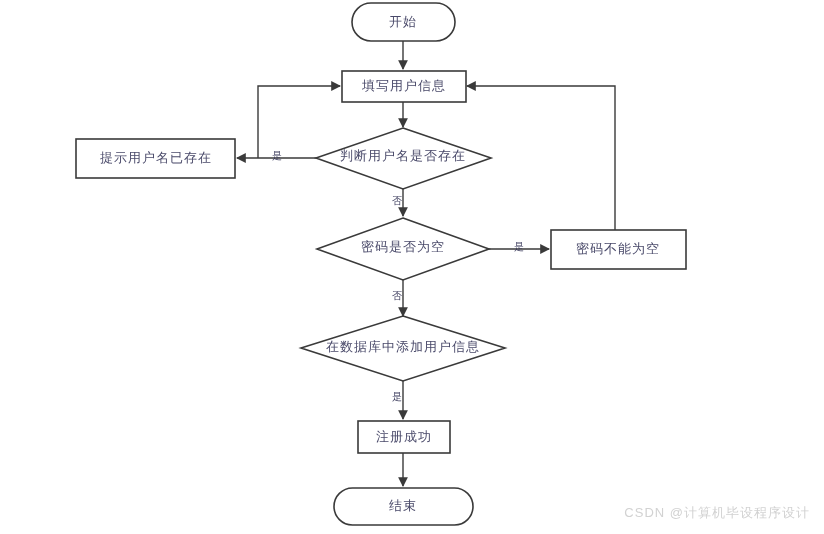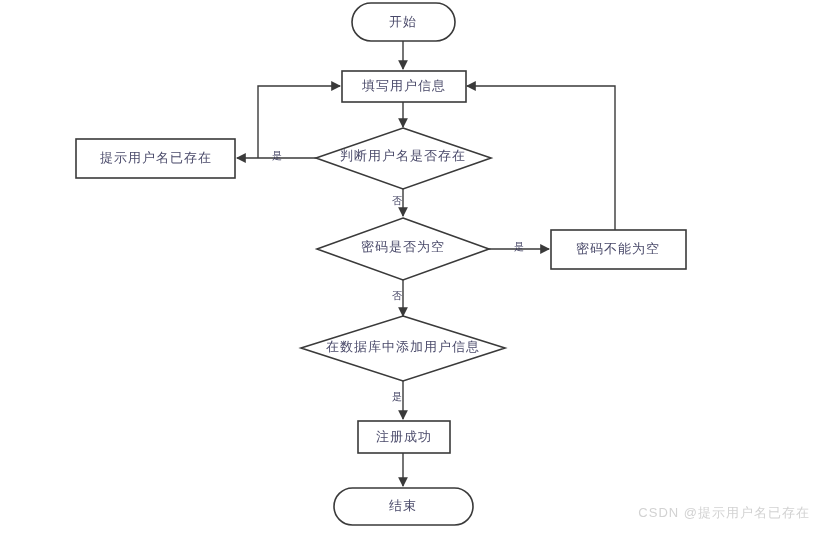--- a/index.html
+++ b/index.html
@@ -157,15 +157,15 @@
       <rect class="shape" x="358" y="421" width="92" height="32"></rect>
       <text class="node-label" x="404" y="438">注册成功</text>
     </g>
 
     <g>
       <rect class="shape" x="334" y="488" width="139" height="37" rx="18.5" ry="18.5"></rect>
       <text class="node-label" x="403" y="507">结束</text>
     </g>
   </svg>
 
-  <div class="watermark">CSDN @提示用户名已存在</div>
+  <div class="watermark">CSDN @计算机毕设程序设计</div>
 
 </div>
 
 </body></html>

